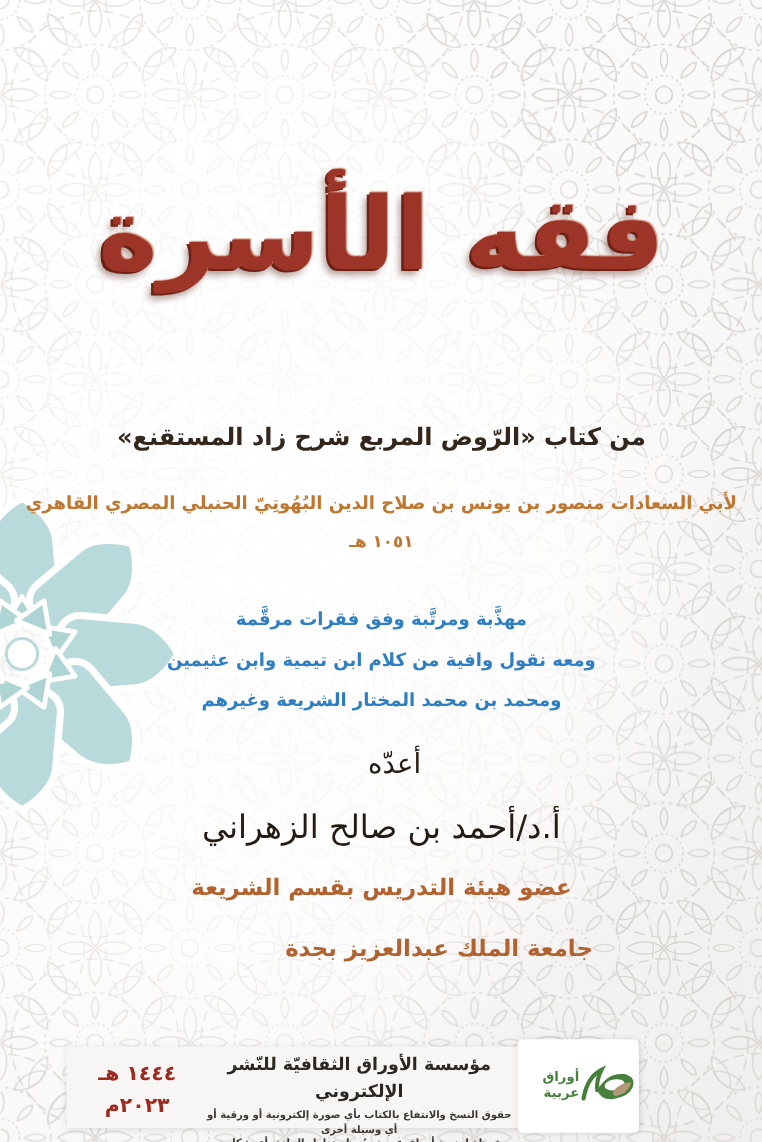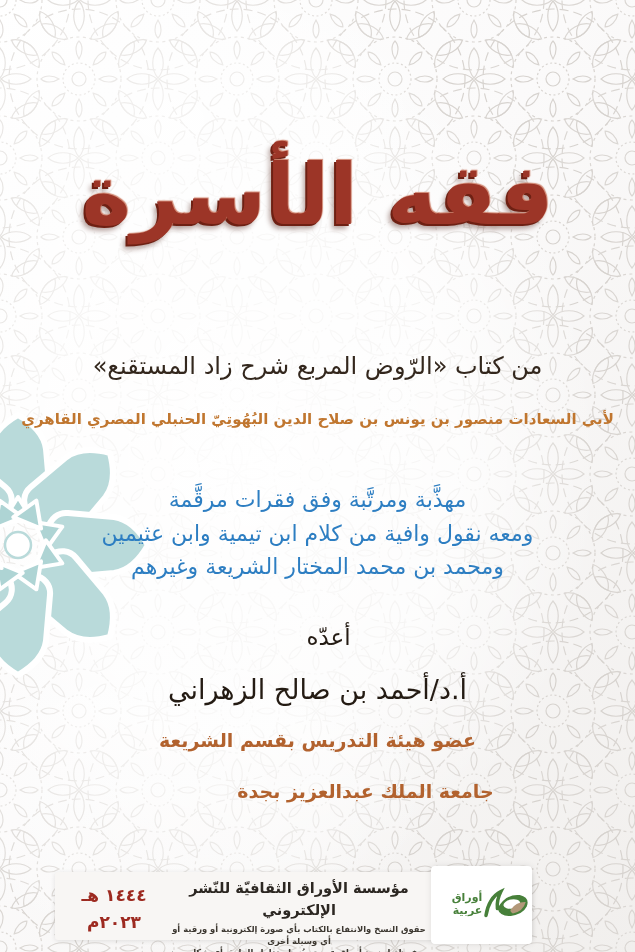--- a/index.html
+++ b/index.html
@@ -6,24 +6,24 @@
   .page{
     position:relative;width:635px;height:952px;overflow:hidden;margin:0 auto;
     background:linear-gradient(125deg,#ffffff 0%,#fbfafa 45%,#f1efed 100%);
     font-family:"DejaVu Sans",sans-serif;direction:rtl;
   }
   .abs{position:absolute;left:0;width:100%;text-align:center;}
   .book-title{
     top:146px;font-size:84px;font-weight:bold;color:#9c3527;letter-spacing:-2px;
     text-shadow:1px -1px 1px #cf8570,-2px 2px 0 #6e2013,-4px 5px 5px rgba(70,20,10,.38);
   }
-  .source-line{top:352px;font-size:24px;font-weight:normal;color:#33271d;}
+  .source-line{top:352px;font-size:20px;font-weight:bold;color:#33271d;}
   .orig-author{top:410px;font-size:15px;font-weight:bold;color:#c0762f;}
   .death-year{top:444px;font-size:14px;font-weight:bold;color:#c0762f;}
-  .feat{font-size:22px;font-weight:normal;color:#2d7ec2;}
+  .feat{font-size:15px;font-weight:bold;color:#2d7ec2;margin-top:20px;}
   .feat1{top:487px;}
   .feat2{top:521px;}
   .feat3{top:554px;}
   .prep-label{top:624px;font-size:23px;color:#241b13;padding-left:11px;}
   .prep-name{top:674px;font-size:27px;color:#241b13;}
   .affil{font-size:19px;font-weight:bold;color:#b2622e;}
   .affil1{top:729px;}
   .affil2{top:780px;margin-left:48px;}
   .footer-bar{
     position:absolute;left:55px;top:872px;width:477px;height:68px;
@@ -122,20 +122,21 @@
         <use href="#rt" transform="rotate(292.5)"></use>
       <use href="#rt" transform="rotate(337.5)"></use>
         <use href="#rt" transform="rotate(22.5)"></use>
     </g>
     <circle r="13" fill="#ffffff" stroke="#b9dada" stroke-width="2.5"></circle>
   </svg>
 
   <div class="abs book-title">فقه الأسرة</div>
   <div class="abs source-line">من كتاب «الرّوض المربع شرح زاد المستقنع»</div>
   <div class="abs orig-author">لأبي السعادات منصور بن يونس بن صلاح الدين البُهُوتِيّ الحنبلي المصري القاهري</div>
+  <div class="abs death-year">١٠٥١ هـ</div>
   <div class="abs feat feat1">مهذَّبة ومرتَّبة وفق فقرات مرقَّمة</div>
   <div class="abs feat feat2">ومعه نقول وافية من كلام ابن تيمية وابن عثيمين</div>
   <div class="abs feat feat3">ومحمد بن محمد المختار الشريعة وغيرهم</div>
   <div class="abs prep-label">أعدّه</div>
   <div class="abs prep-name">أ.د/أحمد بن صالح الزهراني</div>
   <div class="abs affil affil1">عضو هيئة التدريس بقسم الشريعة</div>
   <div class="abs affil affil2">جامعة الملك عبدالعزيز بجدة</div>
 
   <div class="footer-bar"></div>
 

